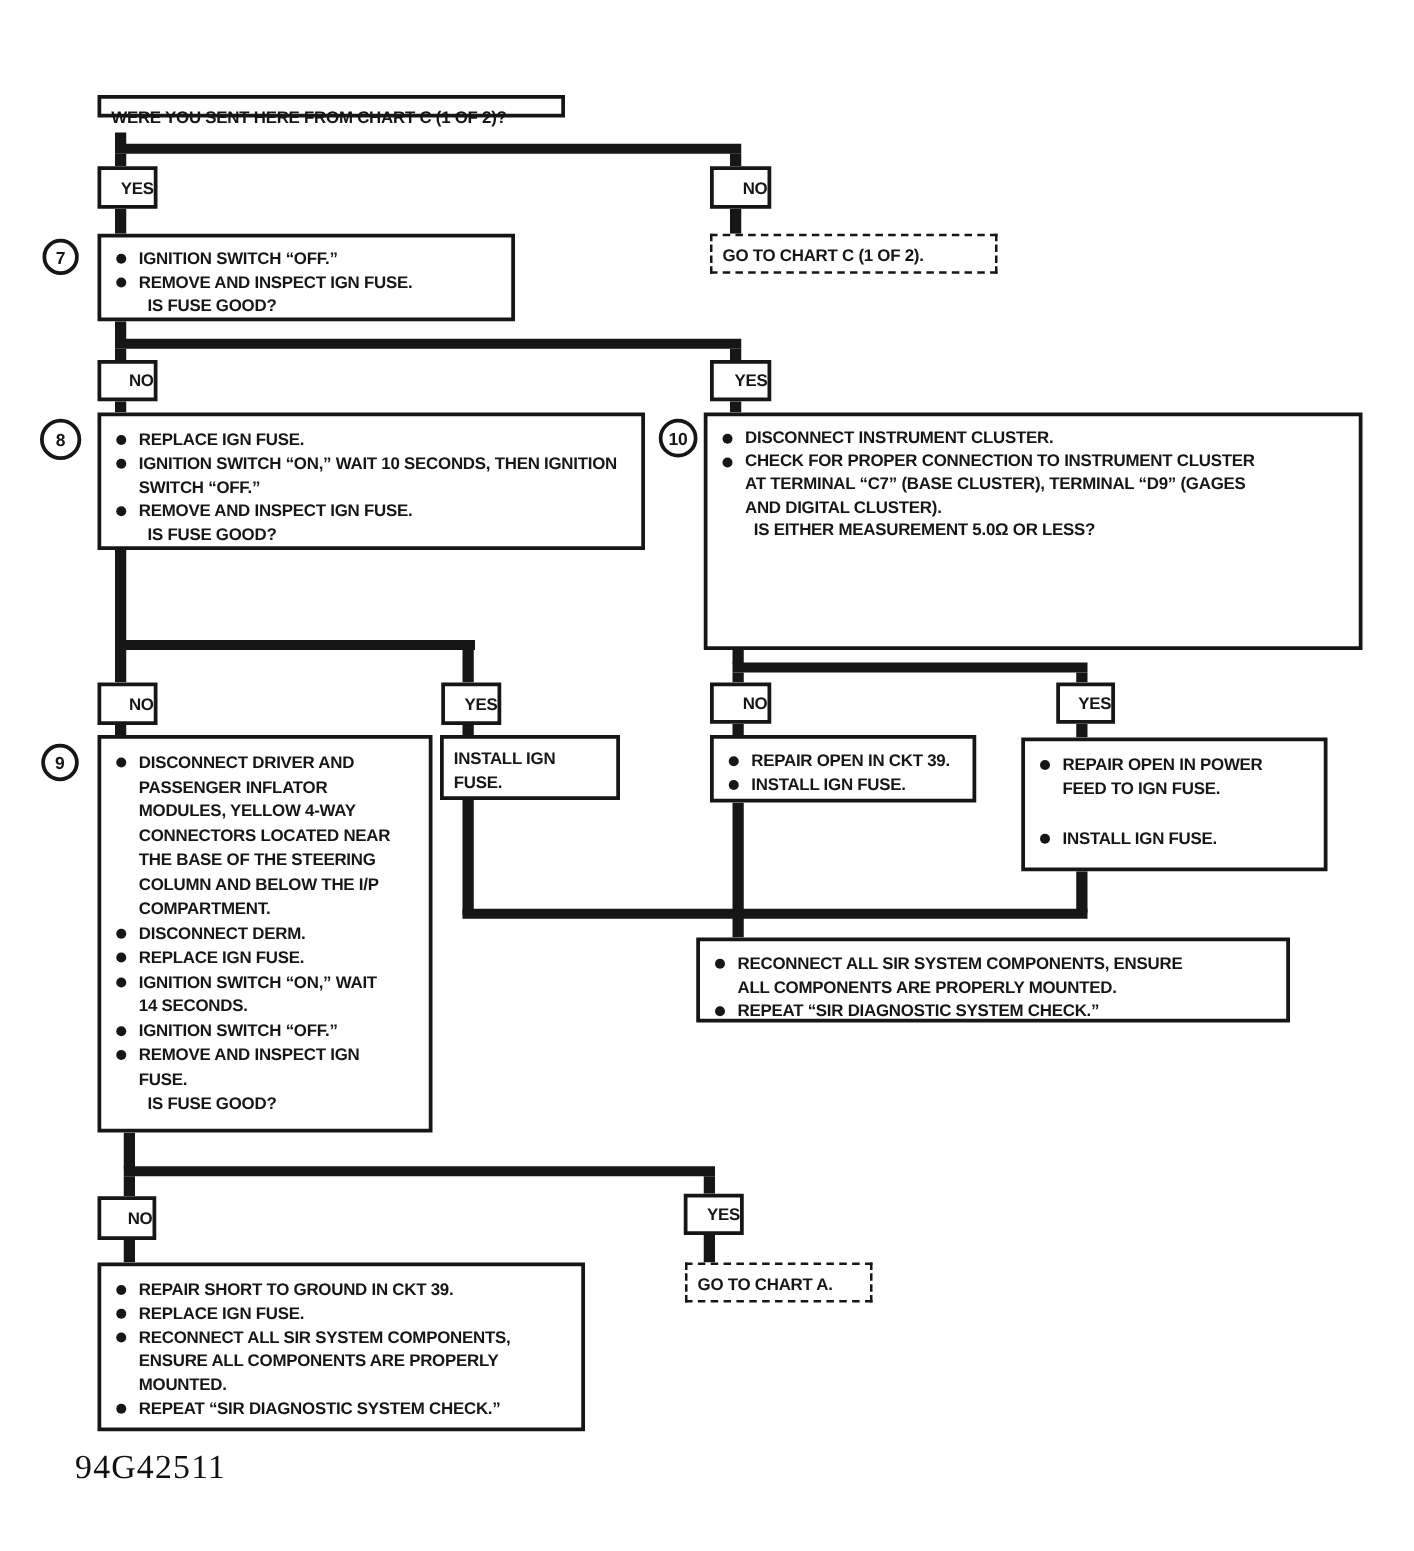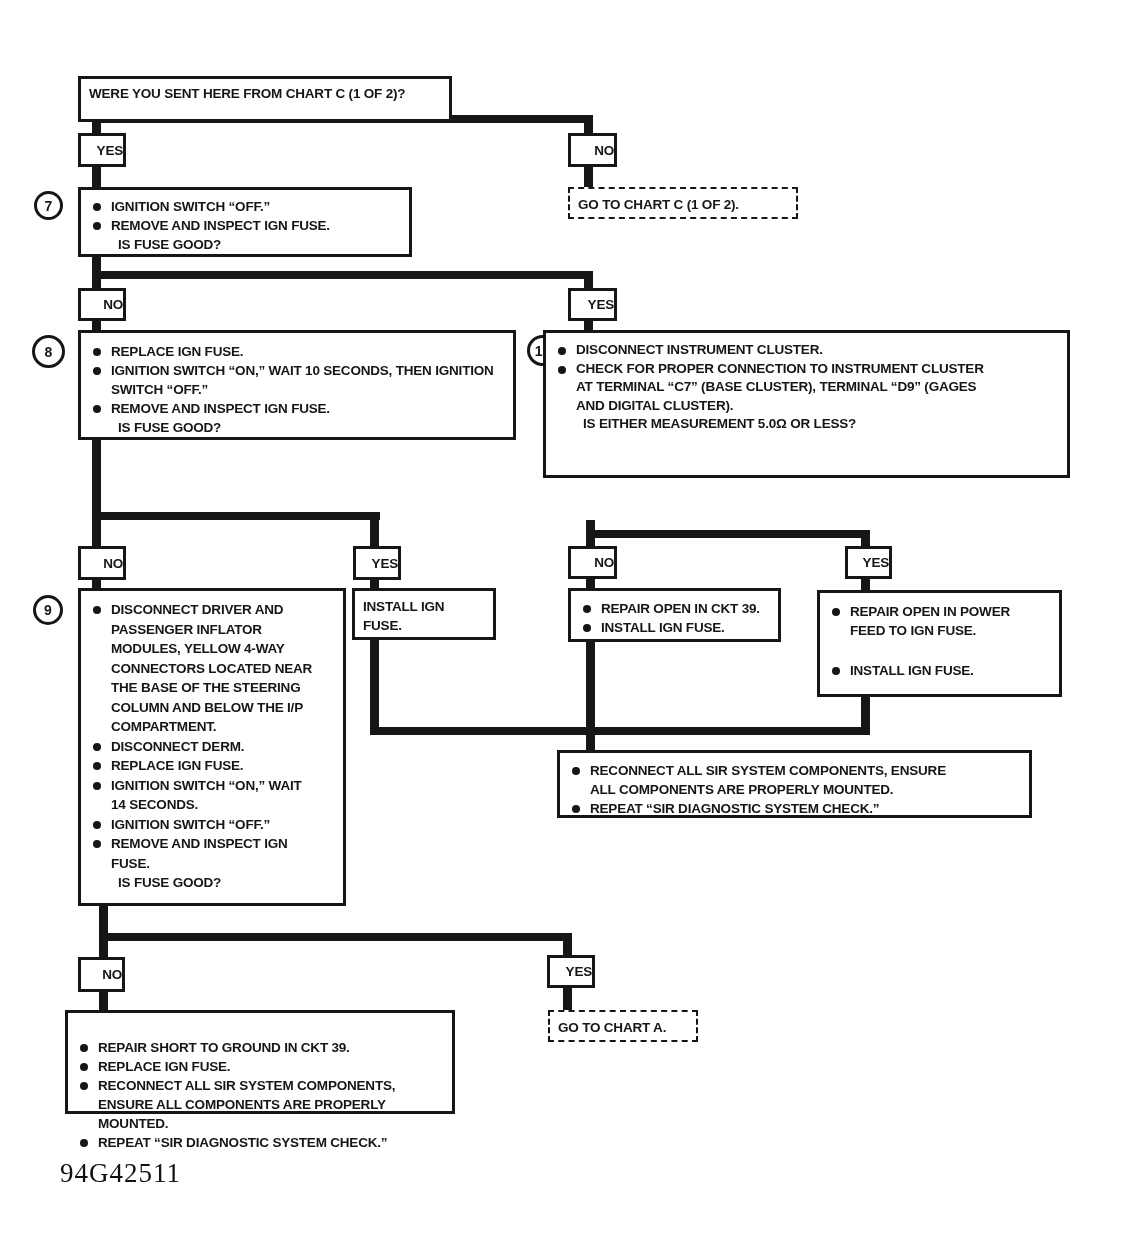--- a/index.html
+++ b/index.html
@@ -55,21 +55,21 @@
   <div class="ln" style="left:370px;top:727px;width:500px;height:8px"></div>
   <div class="ln" style="left:586px;top:642px;width:9px;height:108px"></div>
   <div class="ln" style="left:861px;top:697px;width:9px;height:33px"></div>
   <div class="ln" style="left:99px;top:906px;width:9px;height:29px"></div>
   <div class="ln" style="left:99px;top:933px;width:473px;height:8px"></div>
   <div class="ln" style="left:99px;top:941px;width:9px;height:16px"></div>
   <div class="ln" style="left:563px;top:941px;width:9px;height:14px"></div>
   <div class="ln" style="left:99px;top:992px;width:9px;height:18px"></div>
   <div class="ln" style="left:563px;top:988px;width:9px;height:22px"></div>
 
-  <div class="fbox pad" style="left:78px;top:76px;width:374px;height:46px;padding-top:5px">
+  <div class="fbox pad" style="left:78px;top:76px;width:374px;height:18px;padding-top:5px">
     <span>WERE YOU SENT HERE FROM CHART C (1 OF 2)?</span>
   </div>
 
   <div class="fbox lbl" style="left:78px;top:133px;width:48px;height:34px">
       <span>YES</span>
     </div>
   <div class="fbox lbl" style="left:568px;top:133px;width:49px;height:34px">
       <span>NO</span>
     </div>
 
@@ -114,21 +114,21 @@
     <div class="brow" style="width:428px">
         <span class="dot"></span>
         <span class="btxt">REMOVE AND INSPECT IGN FUSE.</span>
       </div>
     <div class="qline">IS FUSE GOOD?</div>
   </div>
 
   <div class="circ" style="left:527px;top:335px;width:31px;height:31px">
     <span>10</span>
   </div>
-  <div class="fbox" style="left:543px;top:330px;width:527px;height:148px;padding-top:8px;line-height:18.5px">
+  <div class="fbox" style="left:563px;top:330px;width:527px;height:190px;padding-top:8px;line-height:18.5px">
     <div class="brow" style="width:450px">
         <span class="dot"></span>
         <span class="btxt">DISCONNECT INSTRUMENT CLUSTER.</span>
       </div>
     <div class="brow" style="width:450px">
         <span class="dot"></span>
         <span class="btxt">CHECK FOR PROPER CONNECTION TO INSTRUMENT CLUSTER AT TERMINAL “C7” (BASE CLUSTER), TERMINAL “D9” (GAGES AND DIGITAL CLUSTER).</span>
       </div>
     <div class="qline">IS EITHER MEASUREMENT 5.0Ω OR LESS?</div>
   </div>
@@ -219,21 +219,21 @@
       <span>NO</span>
     </div>
   <div class="fbox lbl" style="left:547px;top:955px;width:48px;height:33px">
       <span>YES</span>
     </div>
 
   <div class="fbox dashed pad" style="left:548px;top:1010px;width:150px;height:32px;padding-top:6px">
     <span>GO TO CHART A.</span>
   </div>
 
-  <div class="fbox" style="left:65px;top:1010px;width:390px;height:104px;padding-top:25px">
+  <div class="fbox" style="left:78px;top:1010px;width:390px;height:135px;padding-top:9px">
     <div class="brow" style="width:352px">
         <span class="dot"></span>
         <span class="btxt">REPAIR SHORT TO GROUND IN CKT 39.</span>
       </div>
     <div class="brow" style="width:352px">
         <span class="dot"></span>
         <span class="btxt">REPLACE IGN FUSE.</span>
       </div>
     <div class="brow" style="width:352px">
         <span class="dot"></span>

